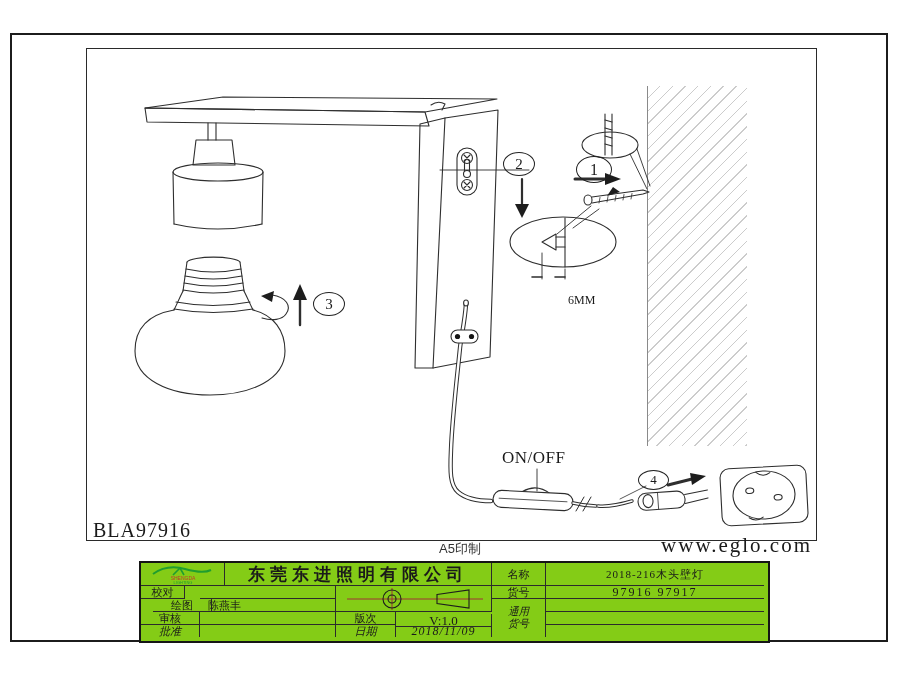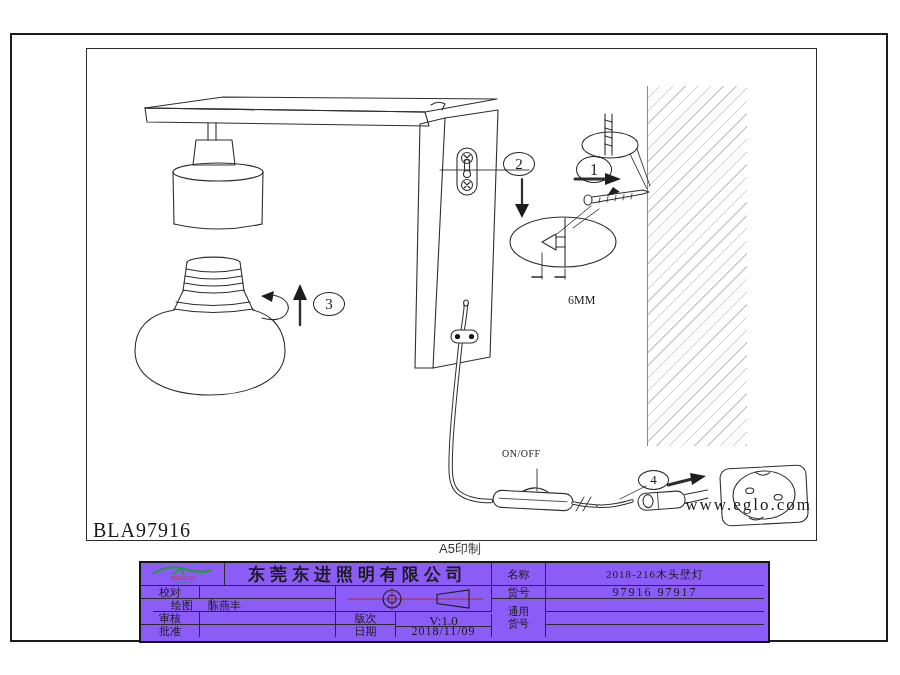--- a/index.html
+++ b/index.html
@@ -4,36 +4,36 @@
 <style>
   html,body{margin:0;padding:0;background:#e8e8e8;}
   .stage{position:relative;width:900px;height:675px;background:#ffffff;overflow:hidden;
          font-family:"Liberation Serif","DejaVu Serif",serif;color:#1a1a1a;}
   .abs{position:absolute;}
   .page-border{left:10px;top:33px;width:874px;height:605px;border:2px solid #1c1c1c;}
   .frame{left:86px;top:48px;width:729px;height:491px;border:1px solid #2a2a2a;}
   .wall{left:647px;top:86px;width:99px;height:360px;border-left:1px solid #8a8a8a;
         background:repeating-linear-gradient(135deg,transparent 0 8px,#cccccc 8px 9px);}
   .code{left:93px;top:519px;font-size:20px;letter-spacing:1px;}
-  .site{left:598px;top:495px;width:214px;text-align:right;font-size:17px;letter-spacing:2px;}
-  .onoff{left:502px;top:448px;font-size:10px;letter-spacing:.5px;}
+  .site{left:598px;top:533px;width:214px;text-align:right;font-size:21px;letter-spacing:2px;}
+  .onoff{left:502px;top:448px;font-size:17px;letter-spacing:.5px;}
   .depth{left:568px;top:264px;font-size:12px;margin-top:29px;}
   .a5{left:428px;top:540px;width:64px;text-align:center;font-size:13px;color:#333;
       font-family:"Liberation Sans","DejaVu Sans",sans-serif;}
   .step{border:1.4px solid #222;border-radius:50%;display:flex;align-items:center;
         justify-content:center;font-size:15px;background:transparent;}
   .s1{left:576px;top:156px;width:34px;height:25px;font-size:16px;}
   .s2{left:503px;top:152px;width:30px;height:22px;}
   .s3{left:313px;top:292px;width:30px;height:22px;}
   .s4{left:638px;top:470px;width:29px;height:18px;font-size:13px;}
-  .tb{left:139px;top:561px;width:627px;height:78px;border:2px solid #151515;background:#8b5cf6;}
+  .tb{left:139px;top:561px;width:627px;height:78px;border:2px solid #151515;background:#84cc16;}
   .c{position:absolute;display:flex;align-items:center;justify-content:center;
      font-size:11px;line-height:1;border-right:1px solid #2b2b2b;border-bottom:1px solid #2b2b2b;
      box-sizing:border-box;overflow:hidden;white-space:nowrap;}
-  .nbr{border-right:none;} .nbb{border-bottom:none;}
+  .nbr{border-right:none;} .nbb{border-bottom:none;font-style:italic;}
   .company{font-size:17px;font-weight:bold;letter-spacing:5px;}
   .pname{font-size:11px;letter-spacing:1px;}
   .inum{font-size:12px;letter-spacing:2px;}
   .left-al{justify-content:flex-start;padding-left:8px;}
   .two-line{flex-direction:column;gap:2px;font-size:10.5px;}
   svg{display:block;}
 </style>
 </head>
 <body>
 
@@ -179,21 +179,21 @@
       <svg width="76" height="21" viewBox="0 0 76 21">
         <path d="M8,10 Q22,0 40,5 T 66,6" fill="none" stroke="#1f9d2f" stroke-width="2"></path>
         <path d="M28,11 L35,4 L39,11" fill="none" stroke="#1f9d2f" stroke-width="1.6"></path>
         <text x="38" y="15.5" text-anchor="middle" font-size="5" fill="#c03a2b" font-family="Liberation Sans, DejaVu Sans, sans-serif">SHENGDA</text>
         <text x="38" y="20" text-anchor="middle" font-size="4" fill="#1f9d2f" font-family="Liberation Sans, DejaVu Sans, sans-serif">LIGHTING</text>
       </svg>
     </div>
 
     <div class="c company" style="left:84px;top:0;width:267px;height:23px">东莞东进照明有限公司</div>
 
-    <div class="c" style="left:0;top:23px;width:59px;height:13px">校对</div>
+    <div class="c" style="left:0;top:23px;width:44px;height:13px">校对</div>
     <div class="c left-al" style="left:59px;top:23px;width:136px;height:13px"></div>
     <div class="c" style="left:12px;top:36px;width:59px;height:13px">绘图</div>
     <div class="c left-al" style="left:59px;top:36px;width:136px;height:13px">陈燕丰</div>
     <div class="c" style="left:0;top:49px;width:59px;height:13px">审核</div>
     <div class="c left-al" style="left:59px;top:49px;width:136px;height:13px"></div>
     <div class="c nbb" style="left:0;top:62px;width:59px;height:12px">批准</div>
     <div class="c left-al nbb" style="left:59px;top:62px;width:136px;height:12px"></div>
 
     <div class="c" style="left:195px;top:23px;width:156px;height:26px">
       <svg width="154" height="24" viewBox="0 0 154 24">

